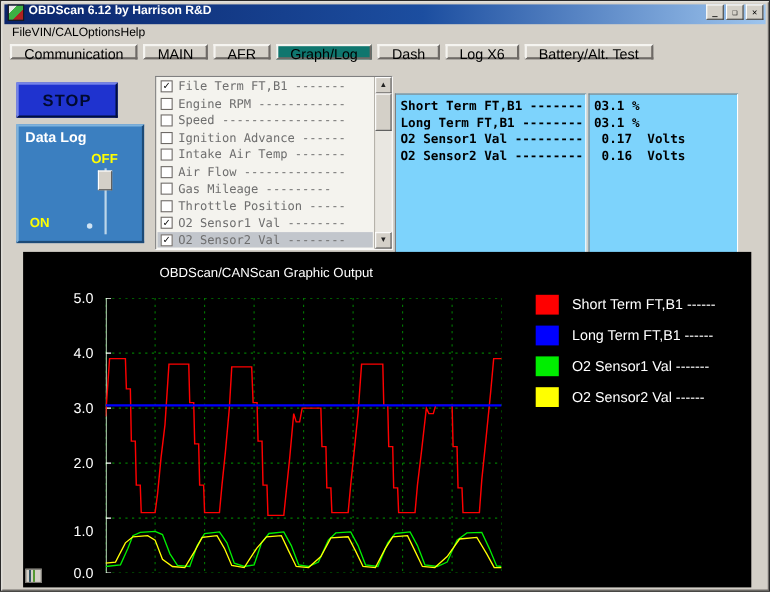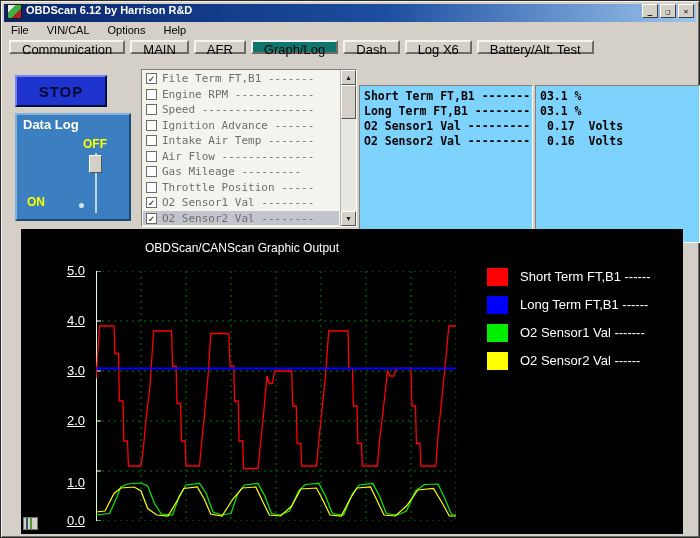--- a/index.html
+++ b/index.html
@@ -27,21 +27,21 @@
   .title-text { color:#fff; font-weight:bold; font-size:11px; flex:1; white-space:nowrap; }
   .win-buttons { display:flex; gap:2px; }
   .winbtn {
     width:16px; height:14px; padding:0; font-size:8px; line-height:11px; text-align:center;
     background:#d4d0c8; color:#000; font-family:"DejaVu Sans Mono",monospace; font-weight:bold;
     border:1px solid; border-color:#ffffff #404040 #404040 #ffffff;
   }
   
   .menubar {
     position:absolute; left:3px; top:21px; right:3px; height:16px;
-    display:flex; gap:18px; align-items:center; padding-left:7px; font-size:11px; color:#000;
+    display:flex; gap:0; align-items:center; padding-left:7px; font-size:11px; color:#000;
   }
   .menu-item { cursor:default; }
   
   .tabrow { position:absolute; left:8px; top:39px; height:14px; display:flex; gap:5px; }
   .tab {
     font-size:13px; font-family:inherit; color:#000; padding:0 11px; background:#d4d0c8;
     border:2px solid; border-color:#f5f4f0 #6e6a66 #6e6a66 #f5f4f0;
   }
   .tab.active { background:#0f766e; }
   
@@ -90,27 +90,27 @@
     position:absolute; top:15px; width:15px; height:34px; background:#d4d0c8;
     border:1px solid; border-color:#fff #555 #555 #fff; box-sizing:border-box;
   }
   
   .readout {
     position:absolute; top:0; height:158px; background:#7dd3fc; color:#000;
     border:1px solid; border-color:#808080 #fff #fff #808080; box-sizing:border-box;
     font-family:"DejaVu Sans Mono",monospace; font-size:11.5px; font-weight:bold; padding:3px 0 0 4px;margin-top:16px;
   }
   .readout.names { left:350px; width:174px; }
-  .readout.values { left:526px; width:165px; }
+  .readout.values { left:526px; width:136px; }
   .ro-line { height:15px; white-space:pre; }
   
   .graph { position:absolute; left:20px; top:228px; width:662px; height:305px; background:#000; }
   .graph-title { position:absolute; left:124px; top:12px; color:#fff; font-size:12px; }
   .ylabels { position:absolute; left:30px; top:0; width:40px; height:100%; }
-  .ylabel { position:absolute; right:6px; width:32px; text-align:right; color:#fff; font-size:13px;text-decoration:underline; }
+  .ylabel { position:absolute; right:6px; width:32px; text-align:right; color:#fff; font-size:13px; }
   .plot { position:absolute; left:75px; top:42px; width:360px; height:250px; }
   .legend { position:absolute; left:466px; top:38px; }
   .legend-item { display:flex; align-items:center; gap:12px; height:19px; margin-bottom:9px; }
   .legend-swatch { width:21px; height:18px; flex:0 0 auto; }
   .legend-label { color:#fff; font-size:13px; white-space:nowrap; }
   .corner-icon {
     position:absolute; left:2px; bottom:4px; width:13px; height:11px; background:#d4d0c8;
     border:1px solid #77756f;
     background-image:linear-gradient(90deg,transparent 2px,#356 2px,#356 4px,transparent 4px,transparent 6px,#593 6px,#593 8px,transparent 8px);
   }

